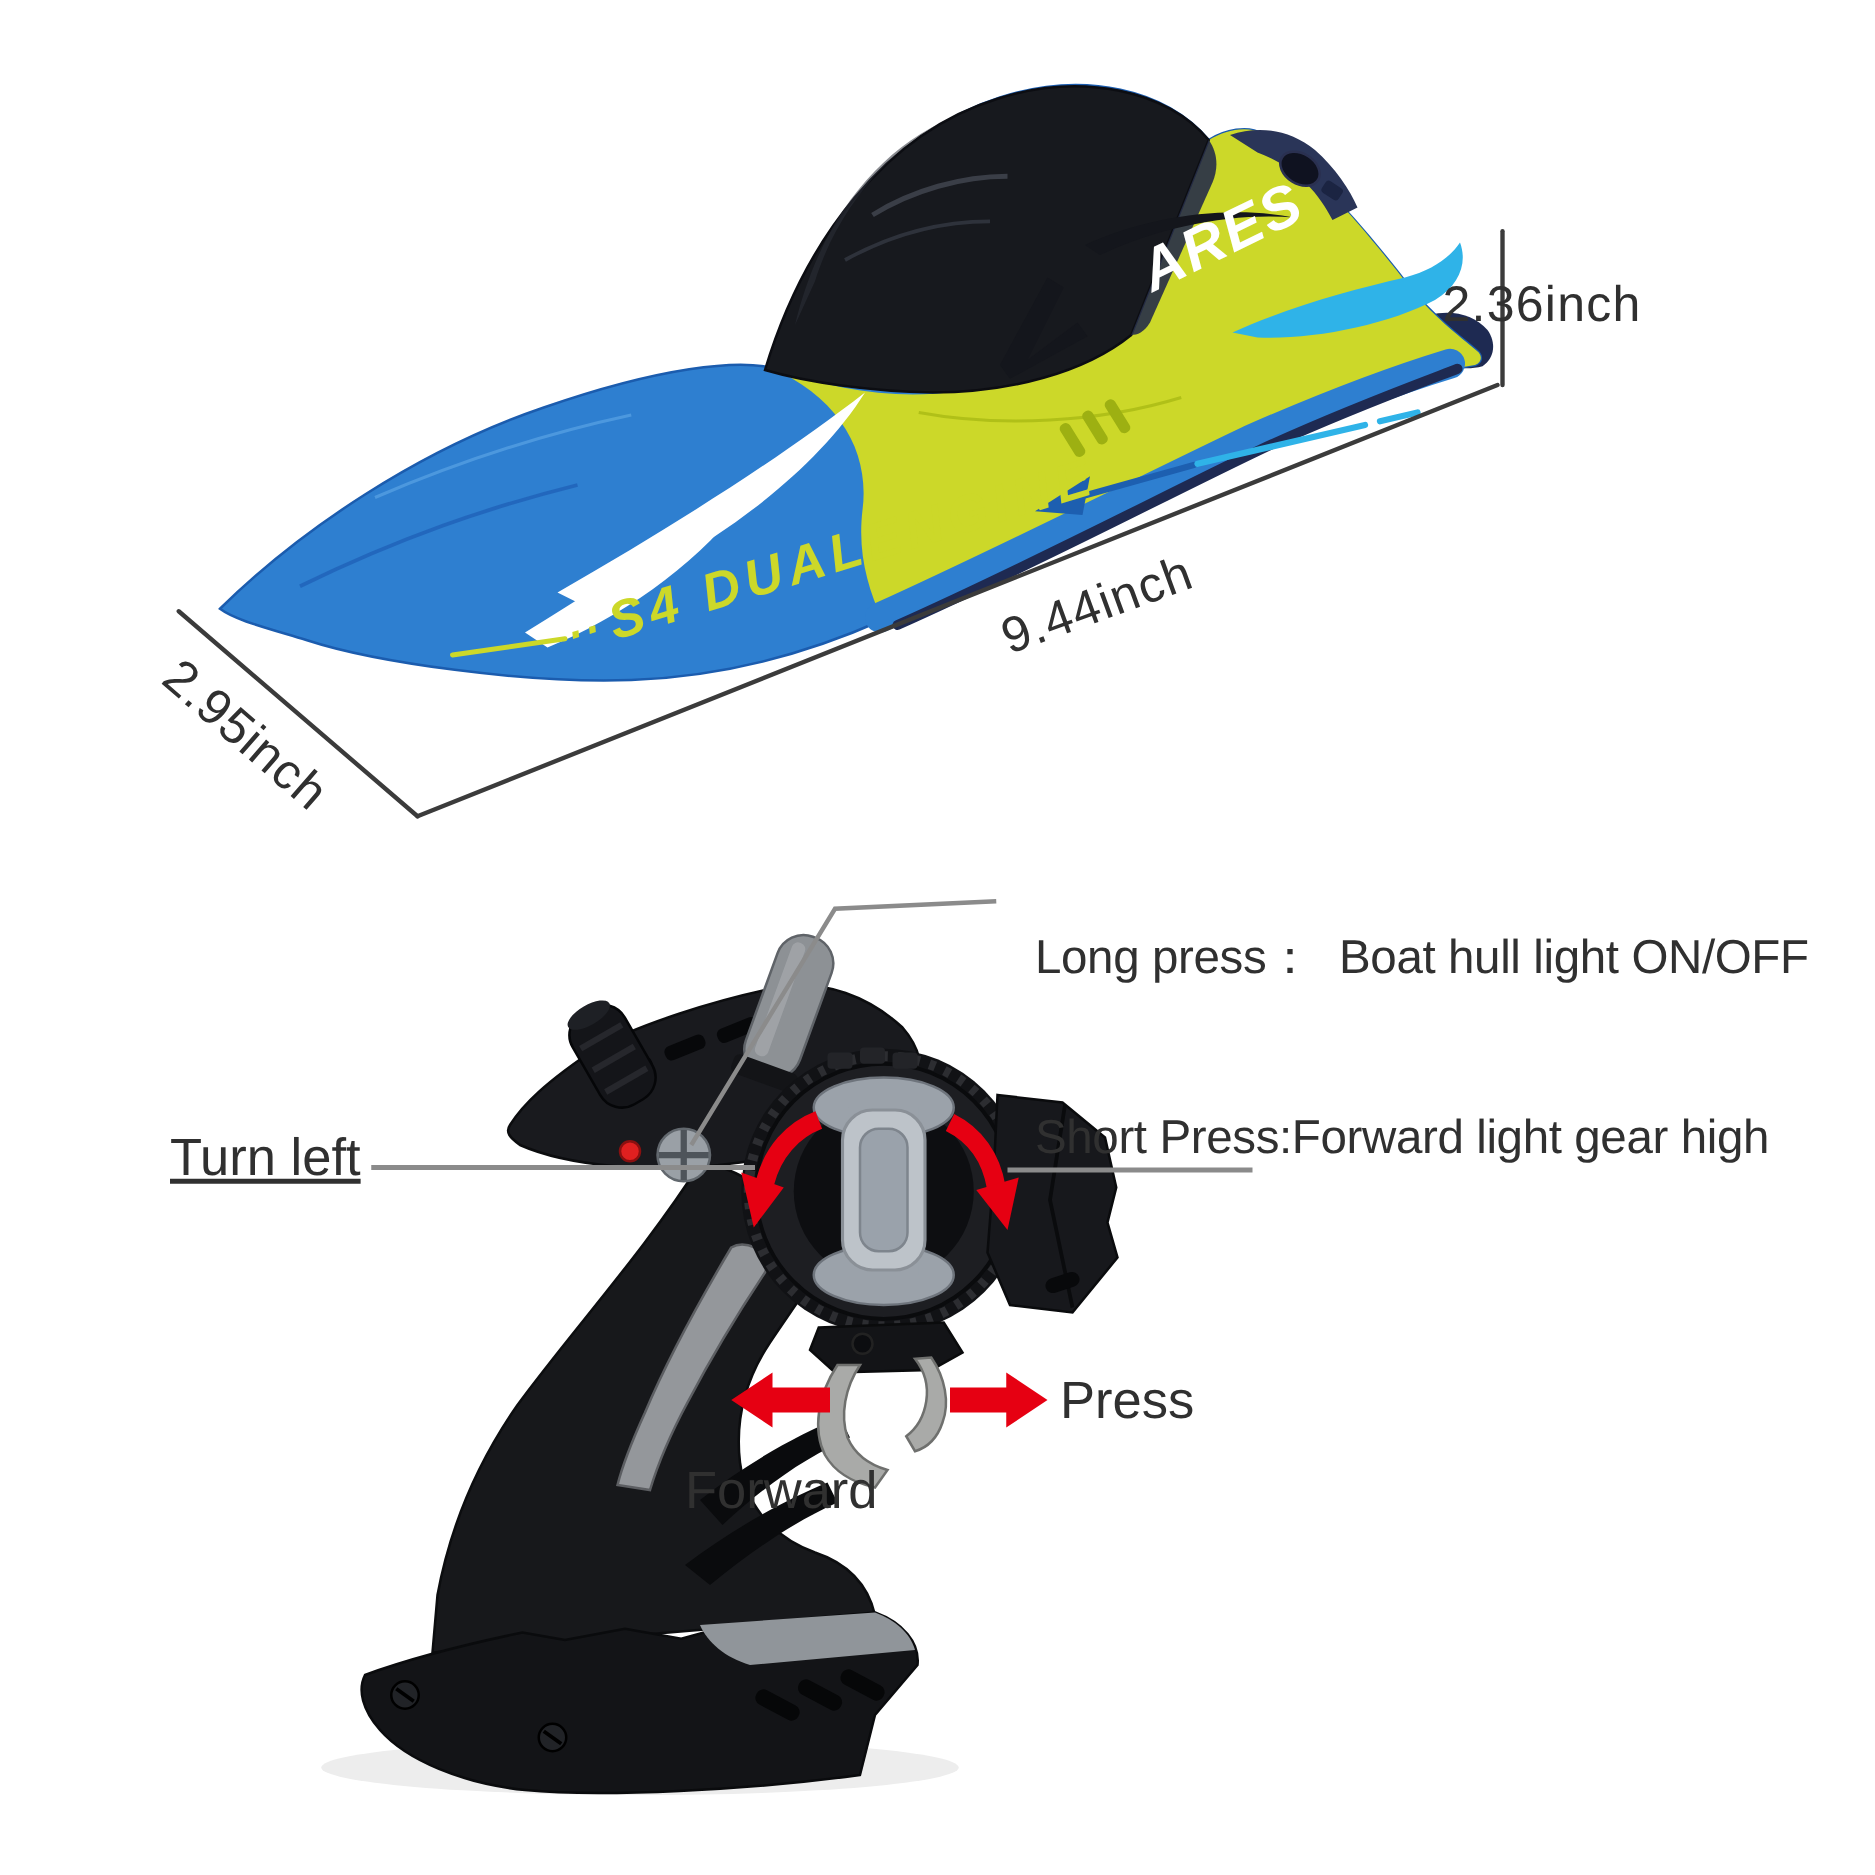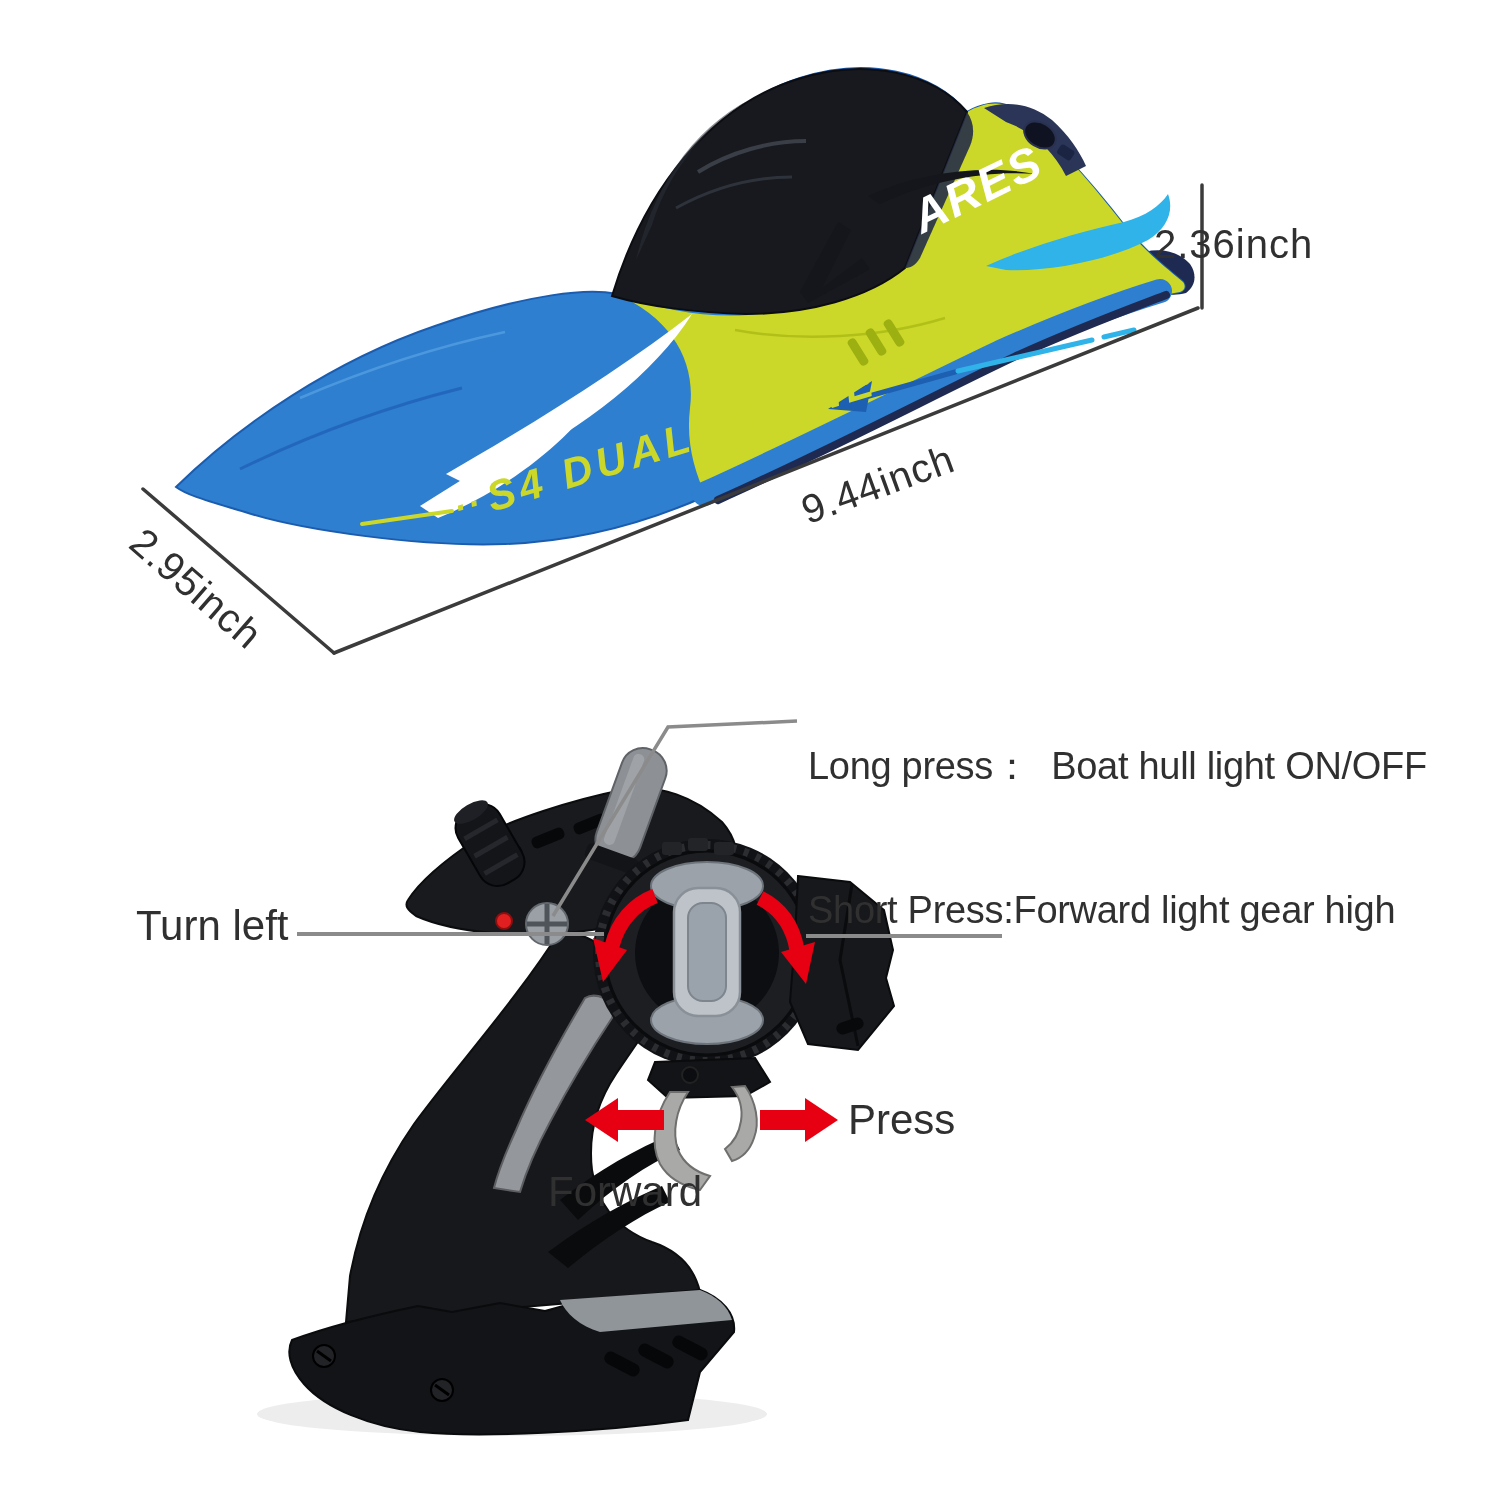--- a/index.html
+++ b/index.html
@@ -2,21 +2,21 @@
 <html style="--page-bg: #ffffff; --label-text: #303030; --leader-gray: #8b8b8b; --dimension-line: #3b3b3b; --arrow-red: #e60012; --boat-blue: #2e7fd0; --boat-blue-dark: #1d5fb0; --boat-yellow: #ccd829; --boat-yellow-dark: #9db012; --boat-light-blue: #2fb3e8; --boat-navy: #1e2a52; --canopy-black: #17191e; --controller-black: #17181b; --controller-gray: #9ba2aa; --logo-white: #ffffff;"><head>
 <meta charset="utf-8">
 <style>
   html,body{margin:0;padding:0;background:#fff;}
   #stage{position:relative;width:1500px;height:1500px;background:var(--page-bg,#ffffff);
          font-family:"Liberation Sans",sans-serif;overflow:hidden;}
   #scene{position:absolute;left:0;top:0;}
   .lbl{position:absolute;color:var(--label-text,#2f2f2f);font-size:42px;white-space:pre;}
   .dim{position:absolute;color:var(--label-text,#2f2f2f);font-size:40px;letter-spacing:1px;
        white-space:pre;text-align:center;}
-  .ins{position:absolute;left:808px;top:646px;color:var(--label-text,#333333);
+  .ins{position:absolute;left:828px;top:646px;color:var(--label-text,#333333);
        font-size:38px;line-height:48px;letter-spacing:-0.3px;white-space:pre;}
   .rot-len{transform:rotate(-20deg);width:260px;}
   .rot-wid{transform:rotate(41deg);width:220px;}
 </style>
 </head>
 <body>
 
 <div id="stage">
 
 <svg id="scene" width="1500" height="1500" viewBox="0 0 1500 1500">
@@ -199,16 +199,16 @@
 
   <div class="dim" style="left:1154px;top:222px;">2.36inch</div>
   <div class="dim rot-len" style="left:748px;top:462px;">9.44inch</div>
   <div class="dim rot-wid" style="left:86px;top:566px;">2.95inch</div>
 
   <div class="ins">
     <div>Long press：  Boat hull light ON/OFF</div>
     <div>Short Press:Forward light gear high</div>
   </div>
 
-  <div class="lbl" style="left:136px;top:902px;">Turn left</div>
+  <div class="lbl" style="left:136px;top:902px;text-decoration:underline;">Turn left</div>
   <div class="lbl" style="left:848px;top:1096px;">Press</div>
   <div class="lbl" style="left:548px;top:1168px;">Forward</div>
 </div>
 
 </body></html>

